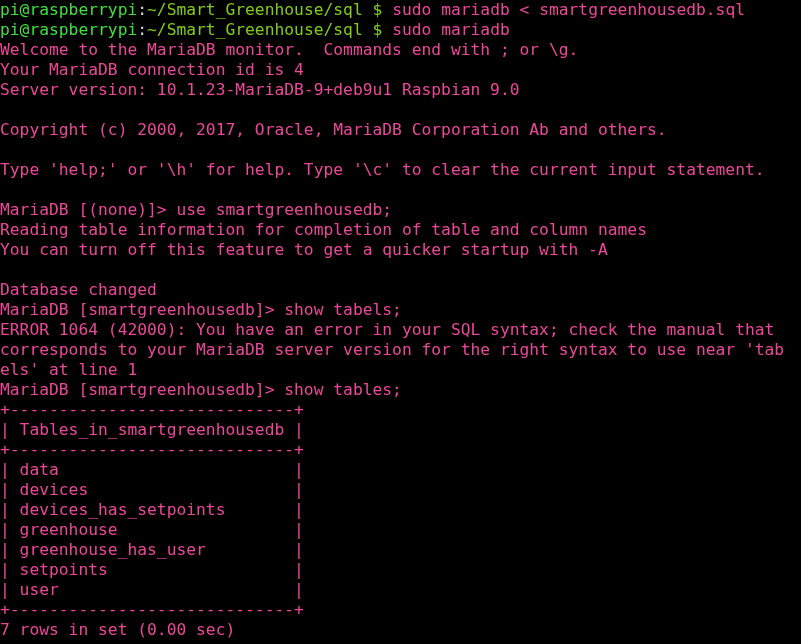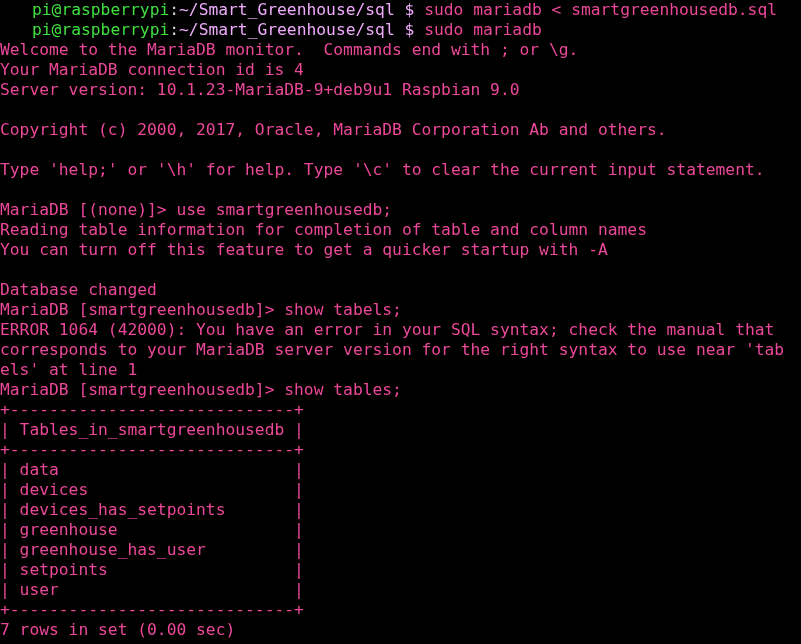--- a/index.html
+++ b/index.html
@@ -27,21 +27,21 @@
     overflow: hidden;
     white-space: pre;
   }
   .line {
     height: 20px;
     line-height: 20px;
     white-space: pre;
     font-family: "DejaVu Sans Mono", "Liberation Mono", monospace;
   }
   .seg { white-space: pre; }
-  .c-user  { color: #3ee03e; margin-left: 32px; }
+  .c-user  { color: #3ee03e; }
   .c-punct { color: #d8d8d8; }
-  .c-path  { color: #f0abfc; }
+  .c-path  { color: #84cc16; }
   .c-text  { color: #ec4899; }
 </style>
 </head>
 <body>
 
 <div id="terminal"><div class="line"><span class="seg c-user">pi@raspberrypi</span><span class="seg c-punct">:</span><span class="seg c-path">~/Smart_Greenhouse/sql</span><span class="seg c-punct"> </span><span class="seg c-path">$</span><span class="seg c-text"> sudo mariadb &lt; smartgreenhousedb.sql</span></div><div class="line"><span class="seg c-user">pi@raspberrypi</span><span class="seg c-punct">:</span><span class="seg c-path">~/Smart_Greenhouse/sql</span><span class="seg c-punct"> </span><span class="seg c-path">$</span><span class="seg c-text"> sudo mariadb</span></div><div class="line"><span class="seg c-text">Welcome to the MariaDB monitor.  Commands end with ; or \g.</span></div><div class="line"><span class="seg c-text">Your MariaDB connection id is 4</span></div><div class="line"><span class="seg c-text">Server version: 10.1.23-MariaDB-9+deb9u1 Raspbian 9.0</span></div><div class="line"><span class="seg c-text"></span></div><div class="line"><span class="seg c-text">Copyright (c) 2000, 2017, Oracle, MariaDB Corporation Ab and others.</span></div><div class="line"><span class="seg c-text"></span></div><div class="line"><span class="seg c-text">Type 'help;' or '\h' for help. Type '\c' to clear the current input statement.</span></div><div class="line"><span class="seg c-text"></span></div><div class="line"><span class="seg c-text">MariaDB [(none)]&gt; use smartgreenhousedb;</span></div><div class="line"><span class="seg c-text">Reading table information for completion of table and column names</span></div><div class="line"><span class="seg c-text">You can turn off this feature to get a quicker startup with -A</span></div><div class="line"><span class="seg c-text"></span></div><div class="line"><span class="seg c-text">Database changed</span></div><div class="line"><span class="seg c-text">MariaDB [smartgreenhousedb]&gt; show tabels;</span></div><div class="line"><span class="seg c-text">ERROR 1064 (42000): You have an error in your SQL syntax; check the manual that</span></div><div class="line"><span class="seg c-text">corresponds to your MariaDB server version for the right syntax to use near 'tab</span></div><div class="line"><span class="seg c-text">els' at line 1</span></div><div class="line"><span class="seg c-text">MariaDB [smartgreenhousedb]&gt; show tables;</span></div><div class="line"><span class="seg c-text">+-----------------------------+</span></div><div class="line"><span class="seg c-text">| Tables_in_smartgreenhousedb |</span></div><div class="line"><span class="seg c-text">+-----------------------------+</span></div><div class="line"><span class="seg c-text">| data                        |</span></div><div class="line"><span class="seg c-text">| devices                     |</span></div><div class="line"><span class="seg c-text">| devices_has_setpoints       |</span></div><div class="line"><span class="seg c-text">| greenhouse                  |</span></div><div class="line"><span class="seg c-text">| greenhouse_has_user         |</span></div><div class="line"><span class="seg c-text">| setpoints                   |</span></div><div class="line"><span class="seg c-text">| user                        |</span></div><div class="line"><span class="seg c-text">+-----------------------------+</span></div><div class="line"><span class="seg c-text">7 rows in set (0.00 sec)</span></div></div>
 
 </body></html>

